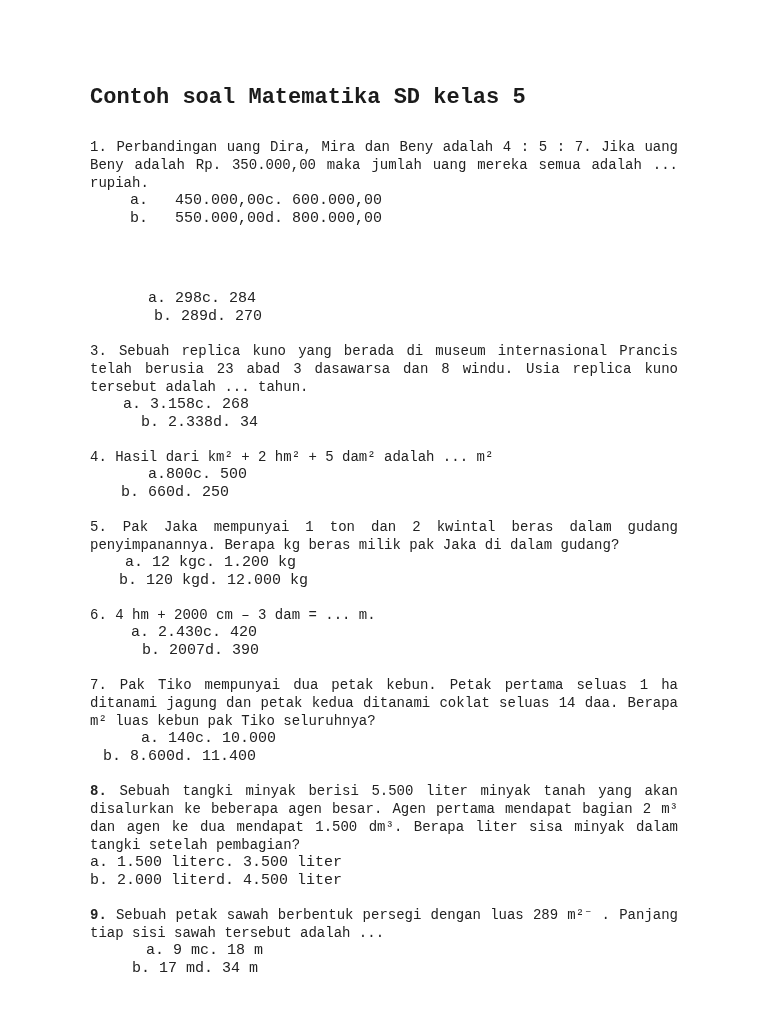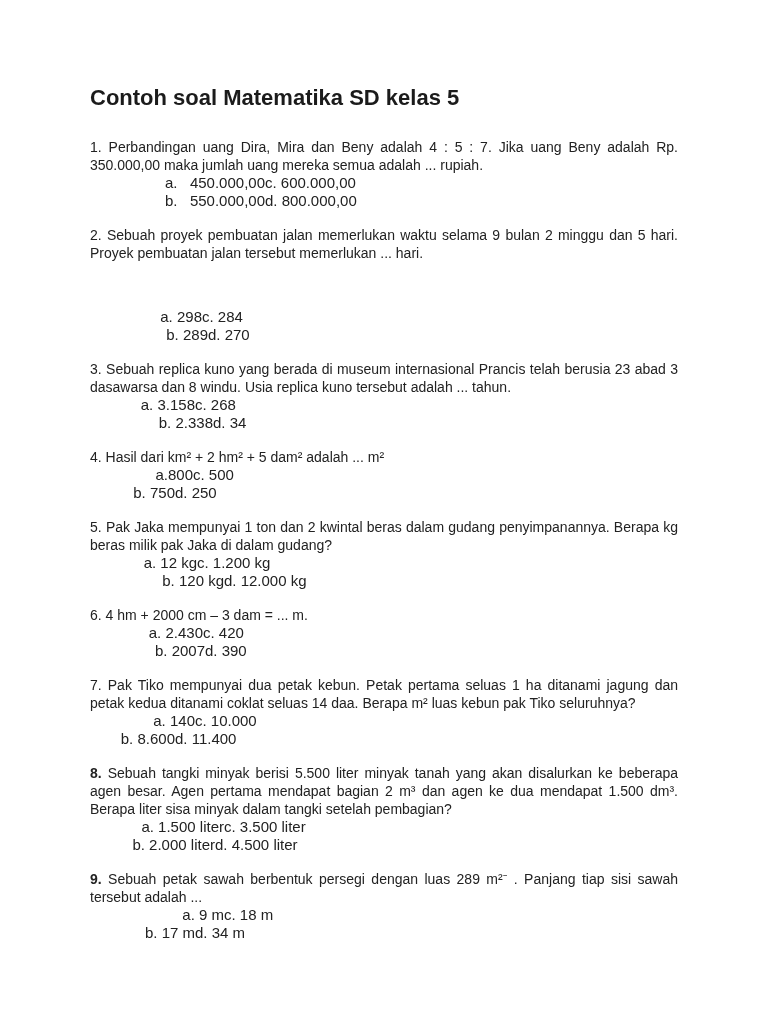--- a/index.html
+++ b/index.html
@@ -12,21 +12,21 @@
     height: 1024px;
     overflow: hidden;
   }
   .page {
     box-sizing: border-box;
     width: 768px;
     height: 1024px;
     padding: 84px 90px 0 90px;
     background: #ffffff;
     color: #222222;
-    font-family: Liberation Sans, sans-serif;
+    font-family: Liberation Mono, monospace;
   }
   .doc-title {
     margin: 0 0 26px 0;
     font-size: 22px;
     line-height: 28px;
     font-weight: 700;
     color: #1b1b1b;
   }
   .question {
     margin: 0 0 16px 0;
@@ -46,55 +46,54 @@
   }
   .opt-left { display: inline-block; text-align: right; }
   
   .w175 { min-width: 175px; }
   .w125 { min-width: 125px; }
   .w123 { min-width: 123px; }
   .w118 { min-width: 118px; }
   .w115 { min-width: 115px; }
   .w113 { min-width: 113px; }
   .w112 { min-width: 112px; margin-top: 46px; }
-  .w110 { min-width: 110px; margin-left: 24px; }
+  .w110 { min-width: 110px; }
   .w107 { min-width: 107px; }
   .w105 { min-width: 105px; }
   .w103 { min-width: 103px; }
   .w85  { min-width: 85px;  }
 </style>
 </head>
 <body>
 
 <div class="page">
 
   <h1 class="doc-title">Contoh soal Matematika SD kelas 5</h1>
 
   <div class="question">
     <p class="q-text"><span class="qnum">1.</span> <span>Perbandingan uang Dira, Mira dan Beny adalah 4 : 5 : 7. Jika uang Beny adalah Rp. 350.000,00 maka jumlah uang mereka semua adalah ... rupiah.</span></p>
     <div class="opt-row"><span class="opt-left w175">a.   450.000,00</span><span>c. 600.000,00</span></div>
     <div class="opt-row"><span class="opt-left w175">b.   550.000,00</span><span>d. 800.000,00</span></div>
   </div>
 
   <div class="question">
-    <p class="q-text"><span class="qnum">2.</span> <span>Sebuah proyek pembuatan jalan memerlukan waktu selama 9 bulan 2 minggu dan 5 hari. Proyek pembuatan jalan tersebut memerlukan ... hari.</span></p>
     <div class="opt-row"><span class="opt-left w112">a. 298</span><span>c. 284</span></div>
     <div class="opt-row"><span class="opt-left w118">b. 289</span><span>d. 270</span></div>
   </div>
 
   <div class="question">
     <p class="q-text"><span class="qnum">3.</span> <span>Sebuah replica kuno yang berada di museum internasional Prancis telah berusia 23 abad 3 dasawarsa dan 8 windu. Usia replica kuno tersebut adalah ... tahun.</span></p>
     <div class="opt-row"><span class="opt-left w105">a. 3.158</span><span>c. 268</span></div>
     <div class="opt-row"><span class="opt-left w123">b. 2.338</span><span>d. 34</span></div>
   </div>
 
   <div class="question">
     <p class="q-text"><span class="qnum">4.</span> <span>Hasil dari km² + 2 hm² + 5 dam² adalah ... m²</span></p>
     <div class="opt-row"><span class="opt-left w103">a.800</span><span>c. 500</span></div>
-    <div class="opt-row"><span class="opt-left w85">b. 750</span><span>d. 250</span></div>
+    <div class="opt-row"><span class="opt-left w85">b. 660</span><span>d. 250</span></div>
   </div>
 
   <div class="question">
     <p class="q-text"><span class="qnum">5.</span> <span>Pak Jaka mempunyai 1 ton dan 2 kwintal beras dalam gudang penyimpanannya. Berapa kg beras milik pak Jaka di dalam gudang?</span></p>
     <div class="opt-row"><span class="opt-left w107">a. 12 kg</span><span>c. 1.200 kg</span></div>
     <div class="opt-row"><span class="opt-left w110">b. 120 kg</span><span>d. 12.000 kg</span></div>
   </div>
 
   <div class="question">
     <p class="q-text"><span class="qnum">6.</span> <span>4 hm + 2000 cm – 3 dam = ... m.</span></p>

